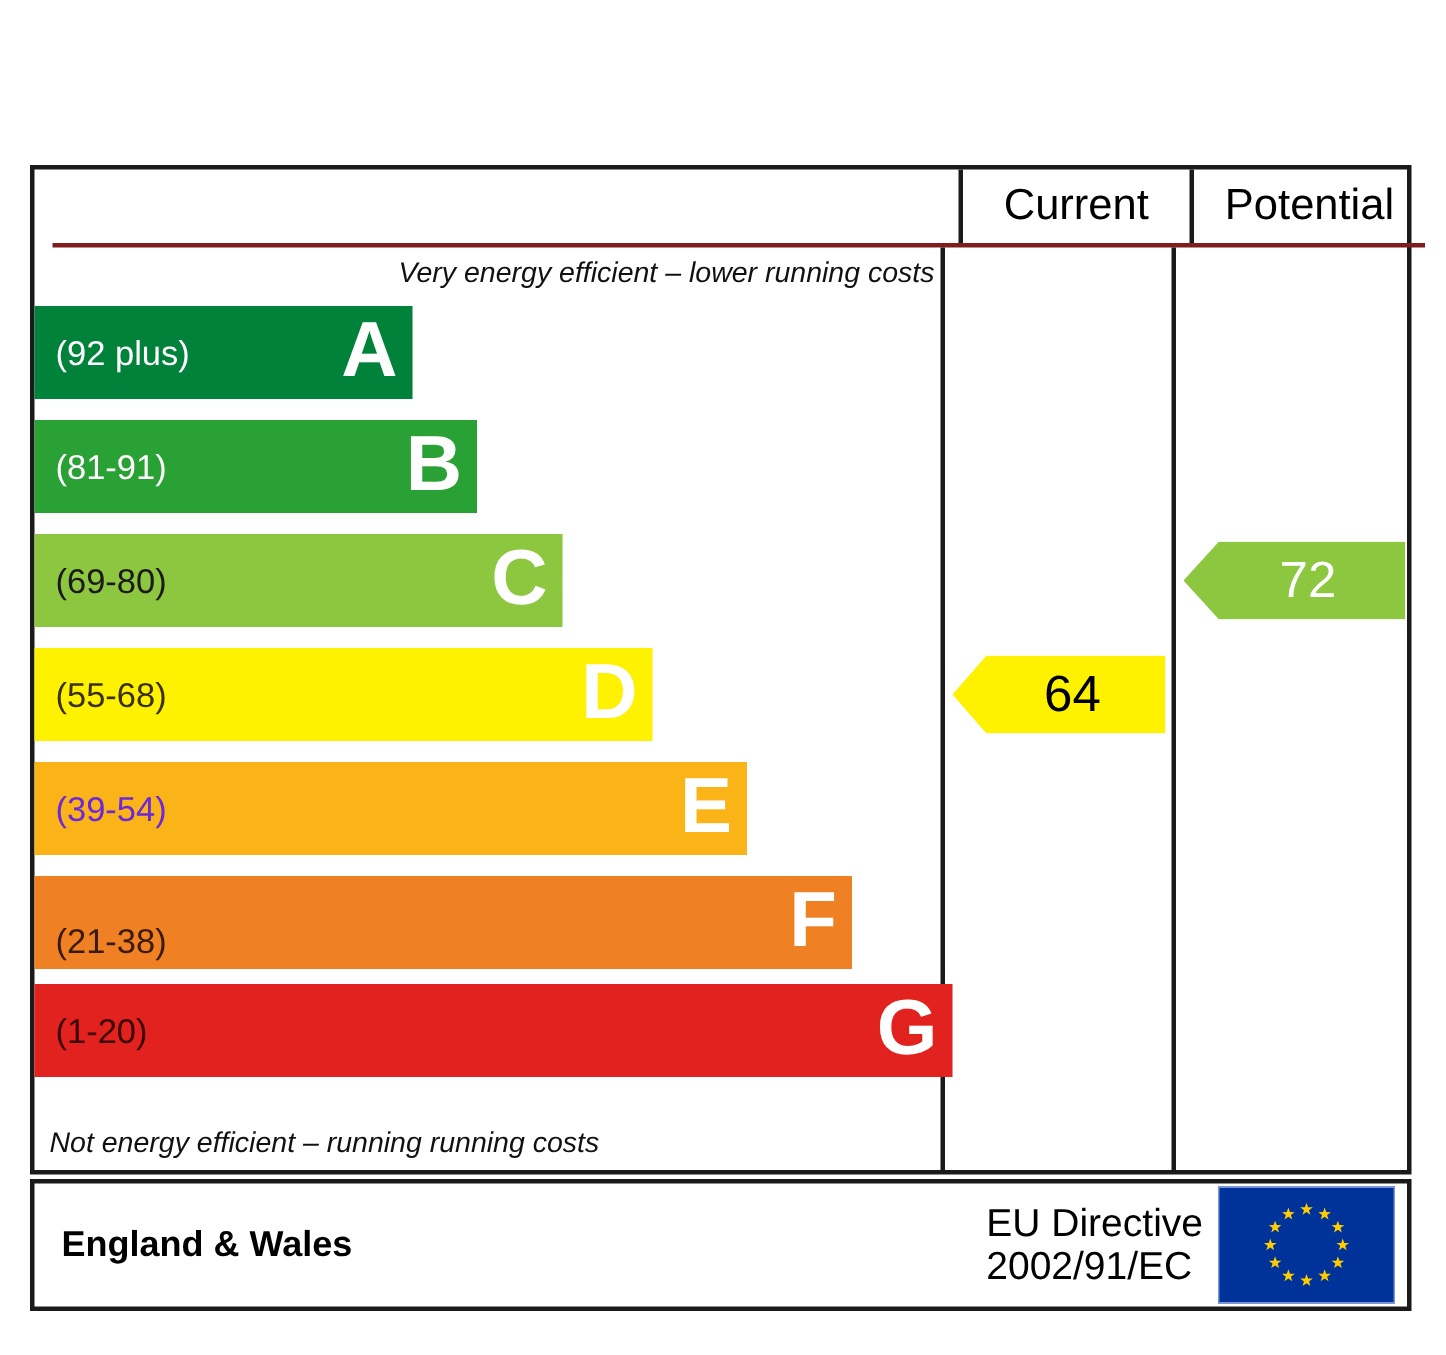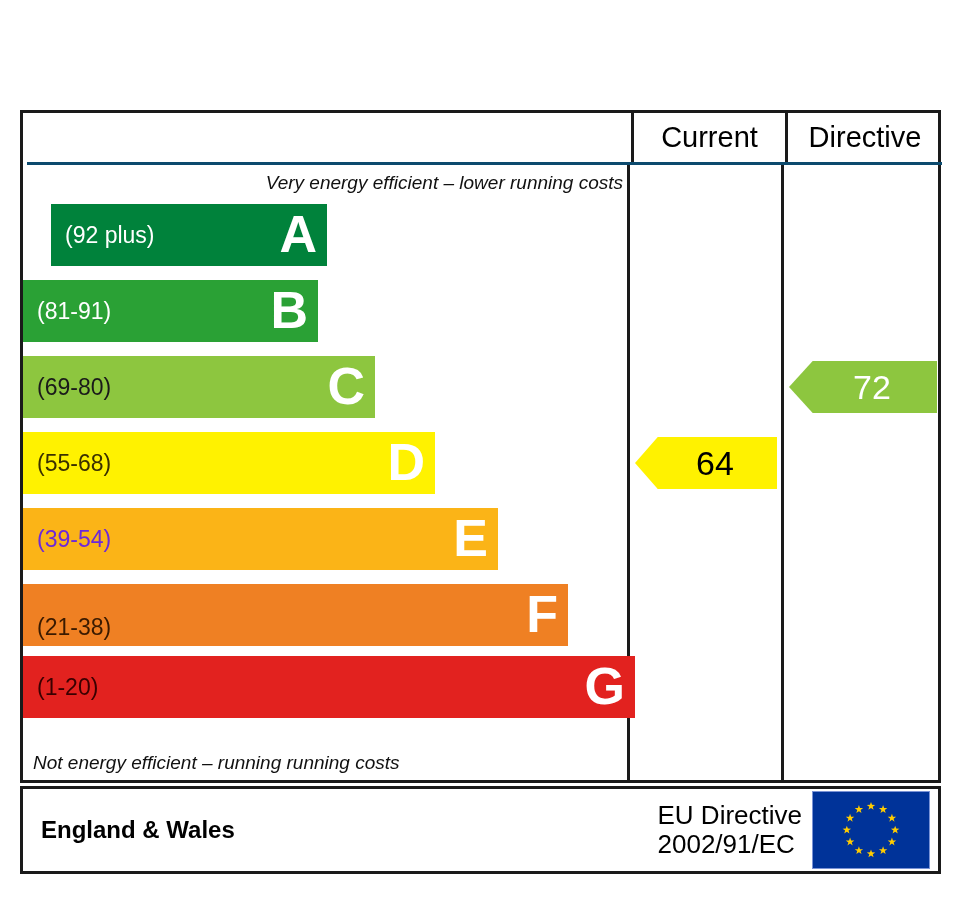--- a/index.html
+++ b/index.html
@@ -52,24 +52,24 @@
     width: 921px;
     height: 673px;
     border: 3px solid #1a1a1a;
     box-sizing: border-box;
     background: #ffffff;
   }
 
   
   .head-row {
     position: absolute;
-    left: 4px; top: 0;
+    left: 12px; top: 0;
     width: 100%;
     height: 52px;
-    border-bottom: 3px solid #0c4a6e;
+    border-bottom: 3px solid #7f1d1d;
     box-sizing: border-box;
   }
   .head-cell {
     position: absolute;
     top: 0;
     height: 100%;
     display: flex;
     align-items: center;
     justify-content: center;
     font-size: 29px;
@@ -197,30 +197,30 @@
 </head>
 <body>
 
 <div id="epc-root">
 
 
   <div class="frame">
 
     <div class="head-row">
       <div class="head-cell current">Current</div>
-      <div class="head-cell potential">Directive</div>
+      <div class="head-cell potential">Potential</div>
     </div>
 
     <div class="col-rule r1"></div>
     <div class="col-rule r2"></div>
 
     <div class="bands-area">
       <div class="caption top">Very energy efficient – lower running costs</div>
       <div id="bands-container">
-          <div class="band" style="top: 39px; width: 276px; background: rgb(0, 130, 59); margin-left: 28px;">
+          <div class="band" style="top: 39px; width: 252px; background: rgb(0, 130, 59);">
             <span class="range" style="color: rgb(255, 255, 255);">(92 plus)</span>
             <span class="letter">A</span>
           </div>
           <div class="band" style="top: 115px; width: 295px; background: rgb(42, 161, 53);">
             <span class="range" style="color: rgb(255, 255, 255);">(81-91)</span>
             <span class="letter">B</span>
           </div>
           <div class="band" style="top: 191px; width: 352px; background: rgb(141, 198, 63);">
             <span class="range" style="color: rgb(26, 26, 26);">(69-80)</span>
             <span class="letter">C</span>

